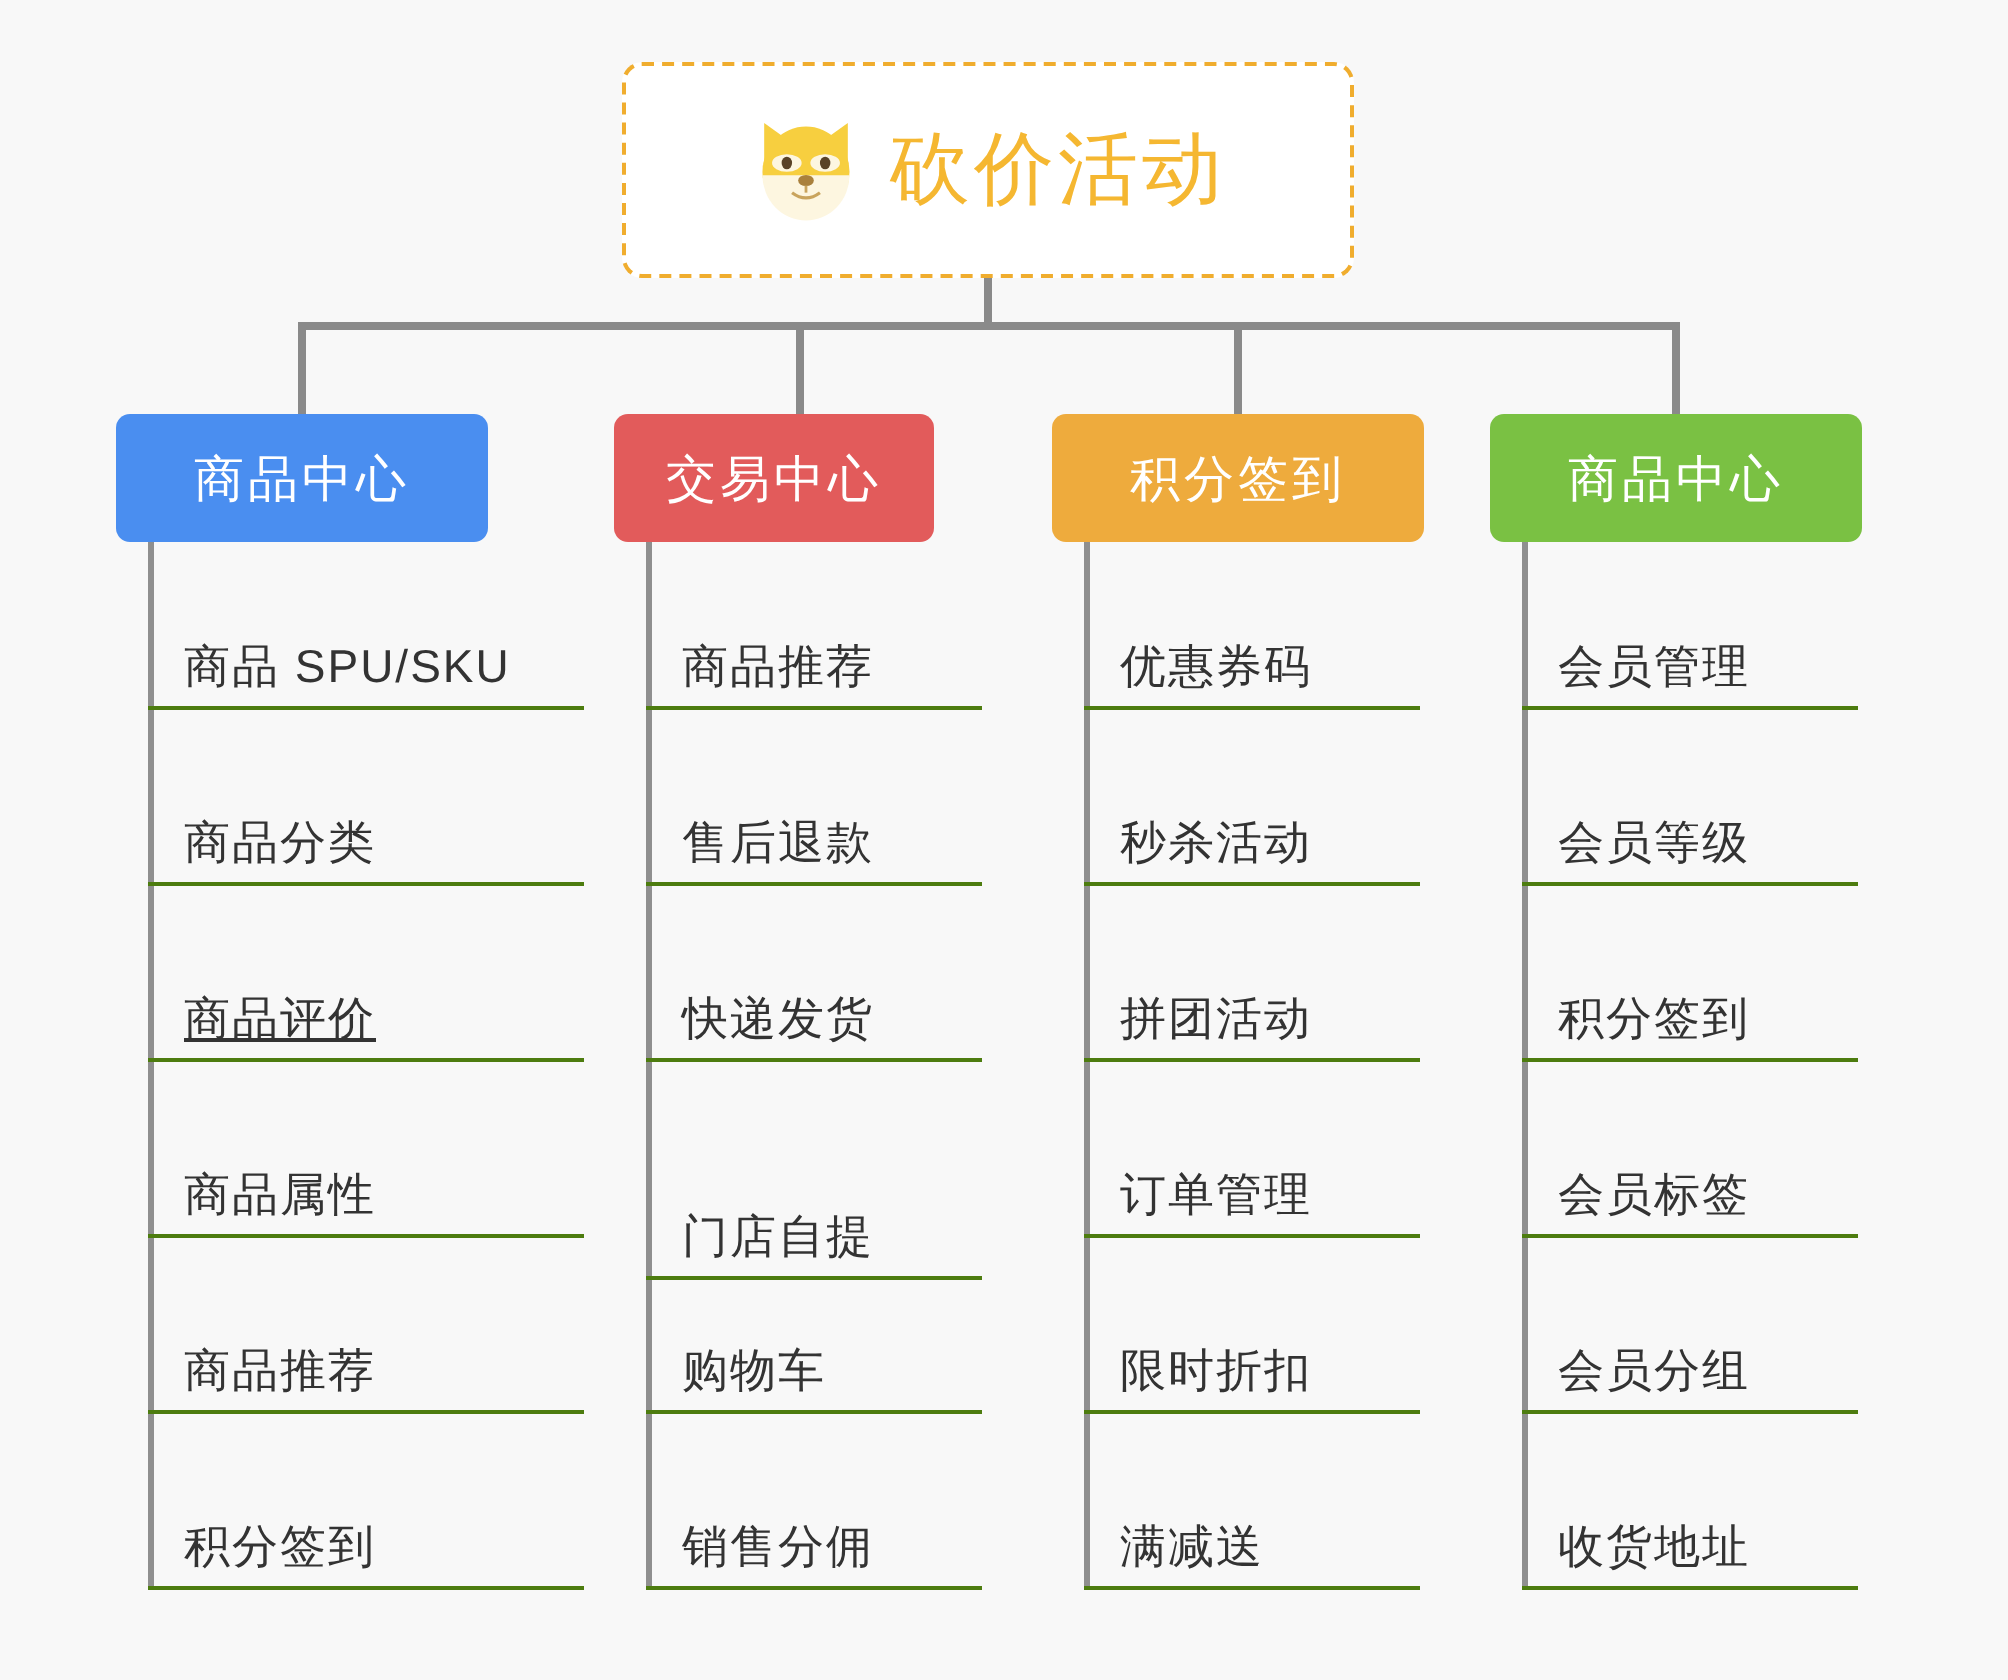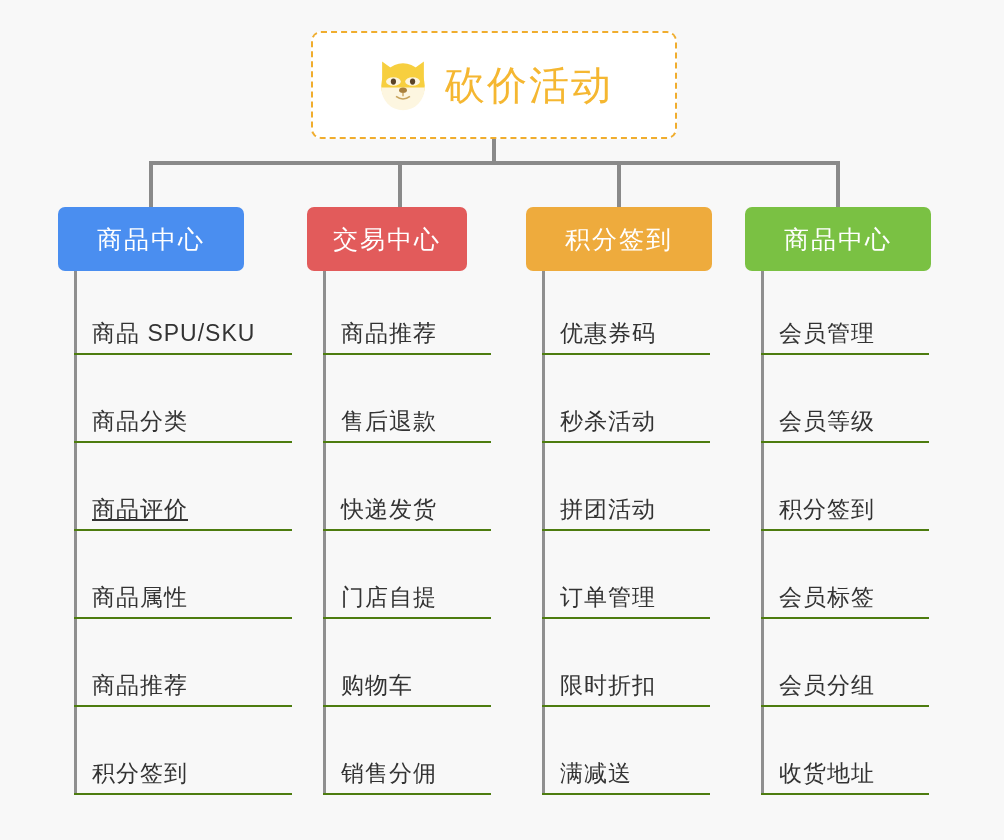--- a/index.html
+++ b/index.html
@@ -148,21 +148,21 @@
       <div class="leaf" style="left: 74px; top: 531px; width: 218px;">商品属性</div>
       <div class="leaf" style="left: 74px; top: 619px; width: 218px;">商品推荐</div>
       <div class="leaf" style="left: 74px; top: 707px; width: 218px;">积分签到</div>
       <div class="col" style="left: 307px; width: 160px;">
         <div class="cat-box" style="background: rgb(226, 91, 91);">交易中心</div>
       </div>
       <div class="trunk" style="left: 323px; height: 524px;"></div>
       <div class="leaf" style="left: 323px; top: 267px; width: 168px;">商品推荐</div>
       <div class="leaf" style="left: 323px; top: 355px; width: 168px;">售后退款</div>
       <div class="leaf" style="left: 323px; top: 443px; width: 168px;">快递发货</div>
-      <div class="leaf" style="left: 323px; top: 531px; width: 168px;">门店自提</div>
+      <div class="leaf" style="left: 323px; top: 552px; width: 168px;">门店自提</div>
       <div class="leaf" style="left: 323px; top: 619px; width: 168px;">购物车</div>
       <div class="leaf" style="left: 323px; top: 707px; width: 168px;">销售分佣</div>
       <div class="col" style="left: 526px; width: 186px;">
         <div class="cat-box" style="background: rgb(238, 171, 61);">积分签到</div>
       </div>
       <div class="trunk" style="left: 542px; height: 524px;"></div>
       <div class="leaf" style="left: 542px; top: 267px; width: 168px;">优惠券码</div>
       <div class="leaf" style="left: 542px; top: 355px; width: 168px;">秒杀活动</div>
       <div class="leaf" style="left: 542px; top: 443px; width: 168px;">拼团活动</div>
       <div class="leaf" style="left: 542px; top: 531px; width: 168px;">订单管理</div>

